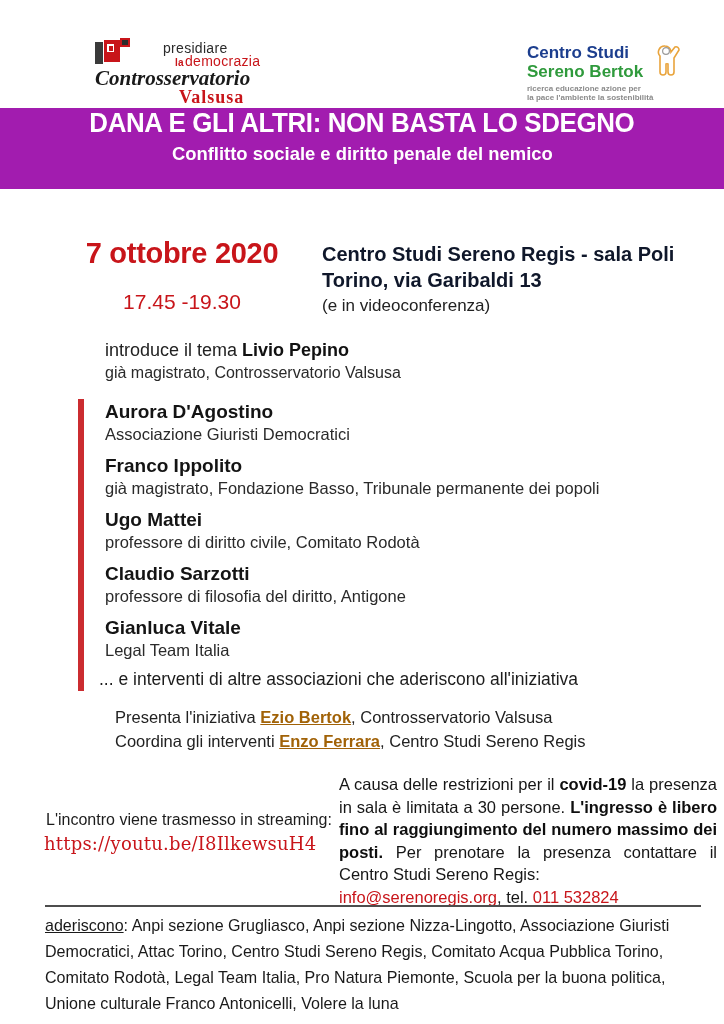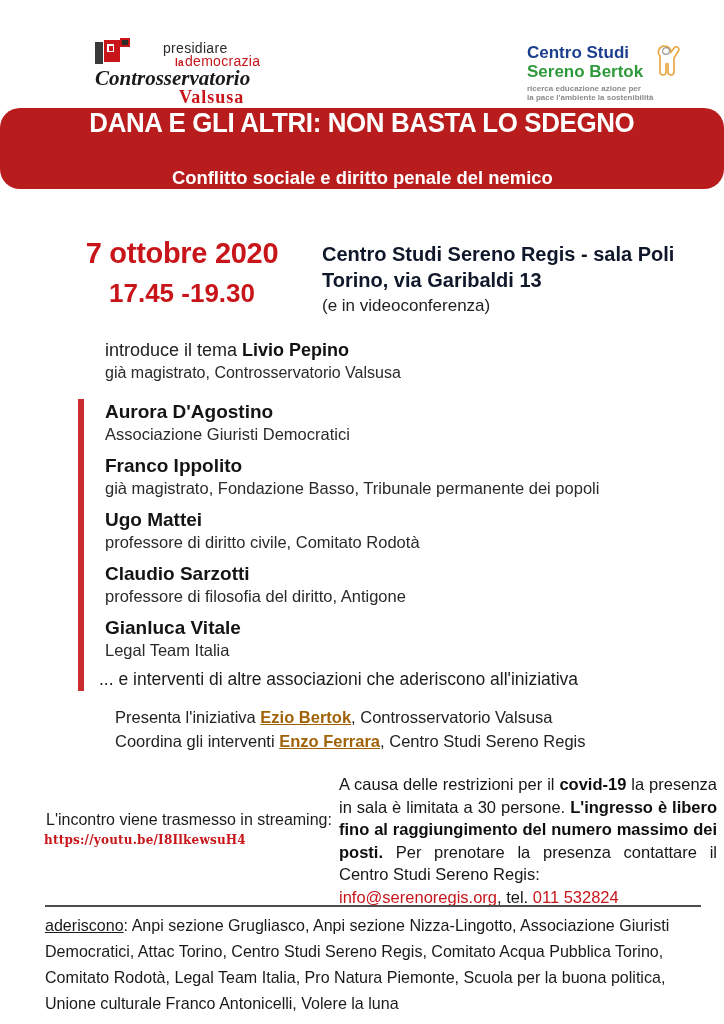--- a/index.html
+++ b/index.html
@@ -15,28 +15,28 @@
   .cv-demo{position:absolute;left:46px;top:15px;font-size:14px;color:#c8151a;letter-spacing:0.3px;}
   .cv-demo .la{font-size:10px;font-weight:bold;margin-right:1px;padding-left:36px;}
   .cv-name{position:absolute;left:2px;top:28px;font-family:"Liberation Serif",serif;font-style:italic;font-weight:bold;font-size:21px;color:#1a1a1a;letter-spacing:0px;}
   .cv-place{position:absolute;left:86px;top:49px;font-family:"Liberation Serif",serif;font-weight:bold;font-size:18px;color:#c8151a;letter-spacing:1px;}
   .logo-right{position:absolute;left:527px;top:43px;width:150px;height:66px;}
   .sr-l1{font-size:17px;font-weight:bold;color:#1c3e8e;line-height:19px;}
   .sr-l2{font-size:17px;font-weight:bold;color:#2f9a3c;line-height:19px;}
   .sr-tag{font-size:8px;color:#8a8a8a;font-weight:bold;line-height:9px;margin-top:3px;}
   .sr-fig{position:absolute;right:-4px;top:0px;}
   
-  .band{position:absolute;left:0;top:108px;width:724px;height:81px;background:#b91c1c;
-        display:flex;flex-direction:column;justify-content:space-between;align-items:center;color:#fff;border-radius:20px;}
+  .band{position:absolute;left:0;top:108px;width:724px;height:81px;background:#a21caf;
+        display:flex;flex-direction:column;justify-content:flex-start;align-items:center;color:#fff;}
   .band-title{font-size:27px;font-weight:bold;letter-spacing:-0.4px;transform:scaleX(0.96);white-space:nowrap;}
   .band-sub{font-size:19px;font-weight:bold;margin-top:4px;transform:scaleX(0.97);white-space:nowrap;}
   
   .when{position:absolute;left:42px;top:237px;width:280px;text-align:center;color:#c8151a;}
   .when-date{font-size:29px;font-weight:bold;letter-spacing:-0.3px;}
-  .when-time{font-size:26px;font-weight:bold;margin-top:8px;}
+  .when-time{font-size:21px;font-weight:normal;margin-top:20px;}
   .where{position:absolute;left:322px;top:241px;}
   .where-l{font-size:20px;font-weight:bold;line-height:26px;color:#0f172a;}
   .where-sub{font-size:17px;font-weight:normal;line-height:25px;color:#222;}
   
   .intro{position:absolute;left:105px;top:340px;}
   .intro-l1{font-size:18px;color:#222;}
   .intro-l1 b{color:#111;}
   .intro-aff{font-size:16px;color:#2a2a2a;margin-top:3px;}
   
   .redbar{position:absolute;left:78px;top:399px;width:6px;height:292px;background:#cb2c30;}
@@ -45,21 +45,21 @@
   .spk-name{font-size:19px;font-weight:bold;line-height:24px;color:#141414;}
   .spk-aff{font-size:16.5px;line-height:20px;color:#2a2a2a;}
   .more{position:absolute;left:99px;top:669px;font-size:17.5px;color:#1c1c1c;}
   
   .organizers{position:absolute;left:115px;top:705px;font-size:16.5px;line-height:24px;color:#222;}
   .organizers b{color:#a16207;text-decoration:underline;}
   
   .streaming{position:absolute;left:44px;top:811px;width:290px;}
   .stream-label{font-size:16px;color:#1c1c1c;text-align:center;}
   .stream-link{display:inline-block;margin-top:4px;font-family:"DejaVu Serif",serif;
-    font-weight:bold;font-size:12px;color:#c8151a;text-decoration:none;letter-spacing:0.2px;cursor:pointer;}
+    font-weight:normal;font-size:18px;color:#c8151a;text-decoration:none;letter-spacing:0.2px;cursor:pointer;}
   
   .covid{position:absolute;left:339px;top:773px;width:378px;font-size:16.5px;line-height:22.5px;
          text-align:justify;color:#161616;}
   .covid b{color:#0e0e0e;}
   .covid .red{color:#c8151a;font-weight:normal;text-decoration:none;cursor:pointer;}
   
   .rule{position:absolute;left:45px;top:905px;width:656px;height:2px;background:#4d4d4d;}
   .adherents{position:absolute;left:45px;top:913px;width:694px;font-size:17px;line-height:26px;color:#1a1a1a;}
   .adherents-inner{transform:scaleX(0.945);transform-origin:left top;}
   .adh-label{text-decoration:underline;}

